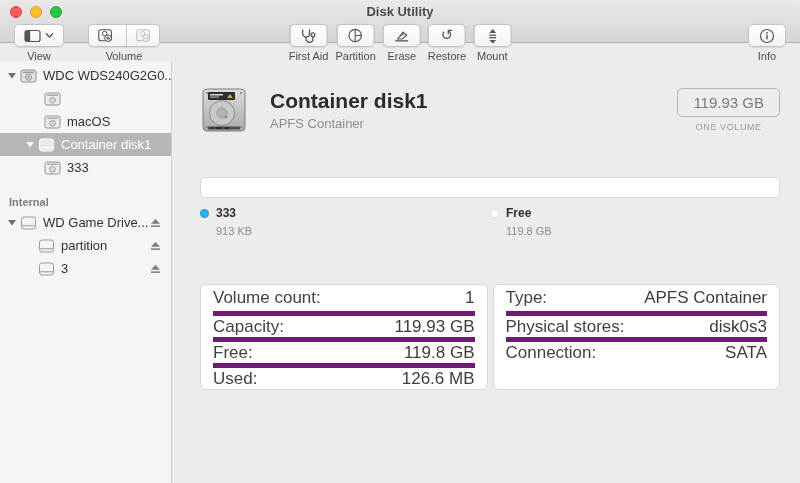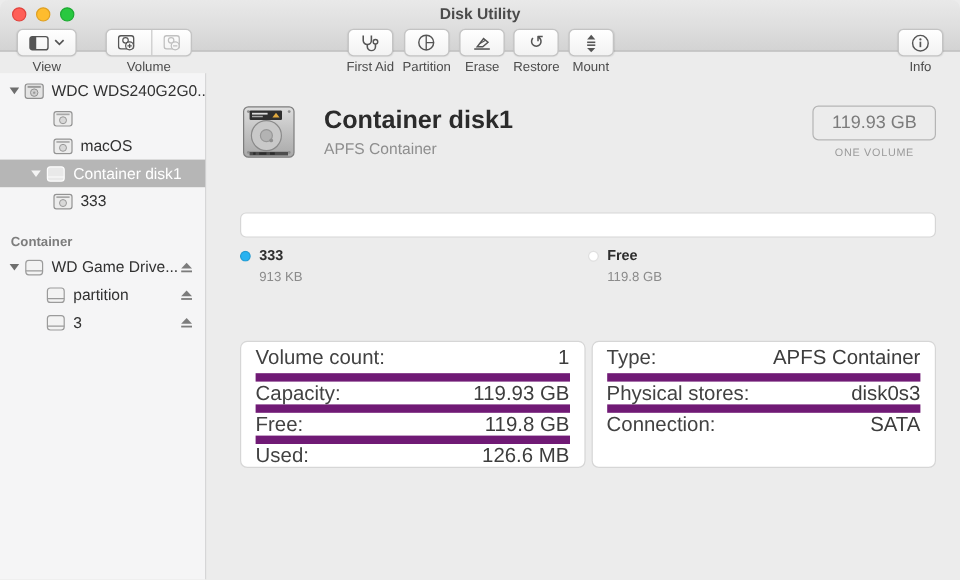--- a/index.html
+++ b/index.html
@@ -74,21 +74,21 @@
   .leg-item { width:290px; }
   .leg-top { display:flex; align-items:center; gap:7px; }
   .legend-dot { width:9px; height:9px; border-radius:50%; border:1px solid rgba(0,0,0,.12); }
   .leg-name { font-size:12px; font-weight:bold; color:#2e2e2e; }
   .leg-size { font-size:11px; color:#8b8b8b; margin:5px 0 0 16px; }
 
   .tables { display:flex; gap:5px; margin:47px 30px 0 28px; }
   .infobox { flex:1; background:#ffffff; border:1px solid #d6d6d6; border-radius:6px; padding:0; }
   .irow { display:flex; justify-content:space-between; align-items:center;
     height:26px; margin:0 12px; font-size:17px; color:#3d3d3d; }
-  .irow + .irow { border-top:7px solid #701a75; }
+  .irow + .irow { border-top:5px solid #701a75; }
   .ilabel { color:#424242; }
   .ivalue { color:#3d3d3d; }
 </style>
 </head>
 <body>
 
 <div class="window">
 
   <div class="titlebar">
     <div class="traffic">
@@ -250,21 +250,21 @@
 
       <div class="srow d2">
         <svg class="sicon" viewBox="0 0 17 14">
           <rect x="1" y="1" width="15" height="12" rx="2" fill="#ececec" stroke="#939393"></rect>
           <rect x="3" y="2.6" width="11" height="1.4" fill="#a8a8a8"></rect>
           <circle cx="8.5" cy="8.2" r="2.9" fill="#d8d8d8" stroke="#939393" stroke-width="0.8"></circle>
         </svg>
         <span class="slabel">333</span>
       </div>
 
-      <div class="sec-header second">Container</div>
+      <div class="sec-header second">Internal</div>
 
       <div class="srow d0">
         <span class="tri">
           <svg width="10" height="9" viewBox="0 0 10 9">
               <polygon points="1,2 9,2 5,7.5" fill="#6e6e6e"></polygon>
             </svg>
         </span>
         <svg class="sicon" viewBox="0 0 17 14">
           <rect x="1.5" y="1" width="14" height="12" rx="2.5" fill="#f3f3f3" stroke="#9b9b9b"></rect>
           <line x1="1.5" y1="9.8" x2="15.5" y2="9.8" stroke="#9b9b9b"></line>

